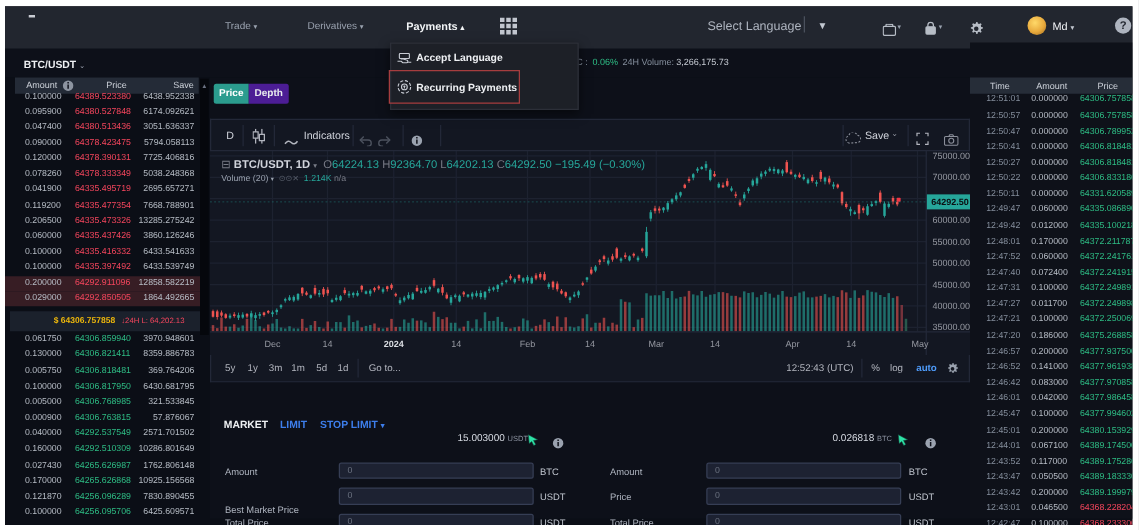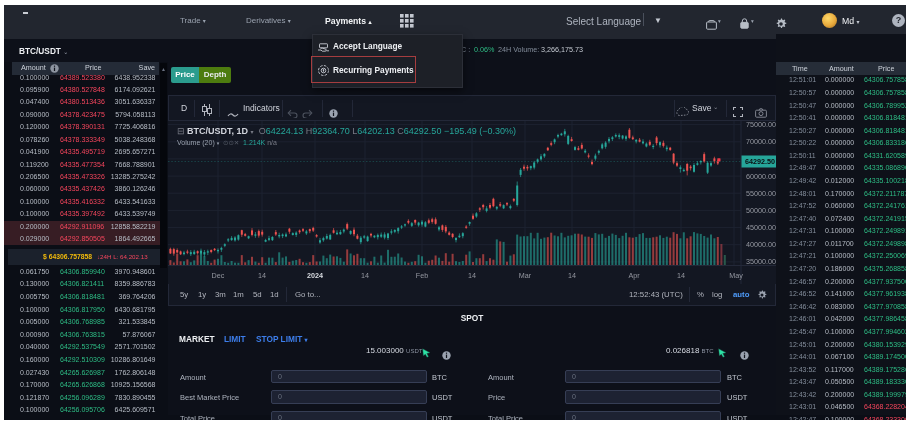--- a/index.html
+++ b/index.html
@@ -197,21 +197,21 @@
 <div class="abs" style="left:4px;top:244px;width:152px;height:15.5px;background:#1b212c;line-height:15.5px;">
   <span class="abs" style="left:35px;font-size:6.8px;font-weight:bold;color:#f0b90b;">$ 64306.757858</span>
   <span class="abs" style="left:89px;font-size:6.2px;color:#f6465d;">↓24H L: 64,202.13</span>
 </div>
 
 <div class="abs" style="left:156px;top:58px;width:6.5px;height:205px;background:#05070c;"></div>
 <div class="abs" style="left:157px;top:61px;font-size:5px;color:#6a7181;">▲</div>
 
 <div class="abs" style="left:164px;top:57px;width:608px;height:244px;background:#0d1019;"></div>
 <div class="abs" style="left:167px;top:62px;width:28px;height:16px;background:#2b9c8e;color:#fff;font-size:8px;font-weight:bold;text-align:center;line-height:16px;border-radius:2px 0 0 2px;">Price</div>
-<div class="abs" style="left:195px;top:62px;width:32px;height:16px;background:#4d7c0f;color:#e8eaee;font-size:8px;font-weight:bold;text-align:center;line-height:16px;border-radius:0 2px 2px 0;">Depth</div>
+<div class="abs" style="left:195px;top:62px;width:32px;height:16px;background:#4c1d95;color:#e8eaee;font-size:8px;font-weight:bold;text-align:center;line-height:16px;border-radius:0 2px 2px 0;">Depth</div>
 
 <div class="abs" style="left:164px;top:90px;width:608px;height:25px;background:#131722;border:1px solid #232838;border-bottom:none;">
   <span class="abs" style="left:12px;top:7px;font-size:8.5px;color:#d1d4dc;">D</span>
   <span class="abs" style="left:25px;top:4px;width:1px;height:17px;background:#232838;"></span>
   <span class="abs" style="left:33px;top:6px;"><svg width="10" height="12" viewBox="0 0 10 12">
           <line x1="2.5" y1="0" x2="2.5" y2="12" stroke="#b2b5be" stroke-width="1"></line>
           <rect x="0.5" y="2.5" width="4" height="5" fill="#131722" stroke="#b2b5be"></rect>
           <line x1="7.5" y1="0" x2="7.5" y2="12" stroke="#b2b5be" stroke-width="1"></line>
           <rect x="5.5" y="4.5" width="4" height="5" fill="#131722" stroke="#b2b5be"></rect>
         </svg></span>
@@ -818,21 +818,20 @@
   <span class="abs" style="left:528px;top:6px;">%</span>
   <span class="abs" style="left:543px;top:6px;">log</span>
   <span class="abs" style="left:564px;top:6px;color:#4e9bfa;font-weight:bold;">auto</span>
   <span class="abs" style="left:588px;top:6px;"><svg width="10" height="10" viewBox="0 0 12 12" fill="#9aa2af">
           <path d="M6 0.5 l1 0 0.3 1.3 1 .4 1.2-.7 .8.8-.7 1.2 .4 1 1.3.3 0 1-1.3.3-.4 1 .7 1.2-.8.8-1.2-.7-1 .4-.3 1.3-1 0-.3-1.3-1-.4-1.2.7-.8-.8 .7-1.2-.4-1-1.3-.3 0-1 1.3-.3 .4-1-.7-1.2 .8-.8 1.2.7 1-.4z"></path>
           <circle cx="6" cy="6" r="1.8" fill="#131722"></circle>
         </svg></span>
 </div>
 
 <div class="abs" style="left:164px;top:301px;width:608px;height:109px;background:#0d1019;"></div>
-<div class="abs" style="left:164px;top:308px;width:608px;text-align:center;font-size:8.3px;font-weight:bold;color:#eef0f3;">SPOT</div>
 <div class="abs" style="left:175px;top:329px;font-size:8.3px;font-weight:bold;color:#eef0f3;">MARKET</div>
 <div class="abs" style="left:220px;top:329px;font-size:8.3px;font-weight:bold;color:#3D7EEB;">LIMIT</div>
 <div class="abs" style="left:252px;top:329px;font-size:8.3px;font-weight:bold;color:#3D7EEB;">STOP LIMIT <span style="font-size:6px;">▾</span></div>
 <div class="abs" style="left:362px;top:341px;font-size:8px;color:#d6dae2;">15.003000 <span style="font-size:6px;color:#8b92a0;">USDT</span></div>
 <div class="abs" style="left:417px;top:339px;"><svg width="10" height="10" viewBox="0 0 11 11">
         <path d="M1.8 0.8 L10 5.2 L6.4 6 L8.3 9.4 L6.6 10.3 L4.8 6.9 L2.6 8.6 Z" fill="#2de2a6" stroke="#184a3f" stroke-width="0.5"></path>
       </svg></div>
 <div class="abs" style="left:438px;top:341px;"><svg width="9" height="9" viewBox="0 0 9 9">
         <circle cx="4.5" cy="4.5" r="4.2" fill="#9aa2af"></circle>
         <rect x="3.9" y="3.6" width="1.2" height="3.4" fill="#10131c"></rect>
@@ -847,21 +846,21 @@
         <rect x="3.9" y="3.6" width="1.2" height="3.4" fill="#10131c"></rect>
         <rect x="3.9" y="1.6" width="1.2" height="1.2" fill="#10131c"></rect>
       </svg></div>
 
 <div class="abs" style="left:176px;top:367.5px;font-size:7.5px;color:#aeb4bf;">Amount</div>
 <div class="abs" style="left:267px;top:364.5px;width:156px;height:13.5px;background:#1d2232;border:1px solid #363e55;border-radius:2px;font-size:7px;color:#6b7280;line-height:12px;padding-left:6px;">0</div>
 <div class="abs" style="left:428px;top:367.5px;font-size:7.5px;color:#c2c7d0;">BTC</div>
 <div class="abs" style="left:484px;top:367.5px;font-size:7.5px;color:#aeb4bf;">Amount</div>
 <div class="abs" style="left:561px;top:364.5px;width:156px;height:13.5px;background:#1d2232;border:1px solid #363e55;border-radius:2px;font-size:7px;color:#6b7280;line-height:12px;padding-left:6px;">0</div>
 <div class="abs" style="left:723px;top:367.5px;font-size:7.5px;color:#c2c7d0;">BTC</div>
-<div class="abs" style="left:176px;top:388.0px;font-size:7.5px;color:#aeb4bf;">Best Market Price</div>
+<div class="abs" style="left:176px;top:398px;font-size:7.5px;color:#aeb4bf;">Best Market Price</div>
 <div class="abs" style="left:267px;top:385.0px;width:156px;height:13.5px;background:#1d2232;border:1px solid #363e55;border-radius:2px;font-size:7px;color:#6b7280;line-height:12px;padding-left:6px;">0</div>
 <div class="abs" style="left:428px;top:388.0px;font-size:7.5px;color:#c2c7d0;">USDT</div>
 <div class="abs" style="left:484px;top:388.0px;font-size:7.5px;color:#aeb4bf;">Price</div>
 <div class="abs" style="left:561px;top:385.0px;width:156px;height:13.5px;background:#1d2232;border:1px solid #363e55;border-radius:2px;font-size:7px;color:#6b7280;line-height:12px;padding-left:6px;">0</div>
 <div class="abs" style="left:723px;top:388.0px;font-size:7.5px;color:#c2c7d0;">USDT</div>
 <div class="abs" style="left:176px;top:408.5px;font-size:7.5px;color:#aeb4bf;">Total Price</div>
 <div class="abs" style="left:267px;top:405.5px;width:156px;height:13.5px;background:#1d2232;border:1px solid #363e55;border-radius:2px;font-size:7px;color:#6b7280;line-height:12px;padding-left:6px;">0</div>
 <div class="abs" style="left:428px;top:408.5px;font-size:7.5px;color:#c2c7d0;">USDT</div>
 <div class="abs" style="left:484px;top:408.5px;font-size:7.5px;color:#aeb4bf;">Total Price</div>
 <div class="abs" style="left:561px;top:405.5px;width:156px;height:13.5px;background:#1d2232;border:1px solid #363e55;border-radius:2px;font-size:7px;color:#6b7280;line-height:12px;padding-left:6px;">0</div>

